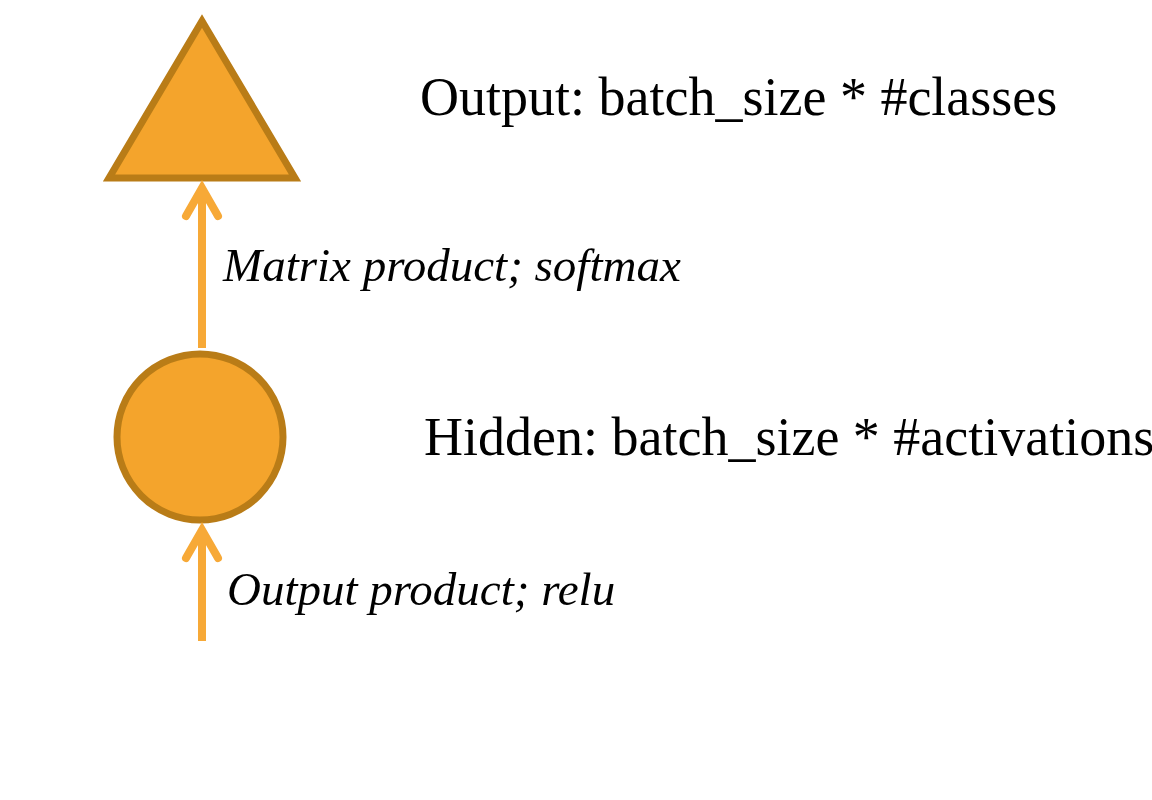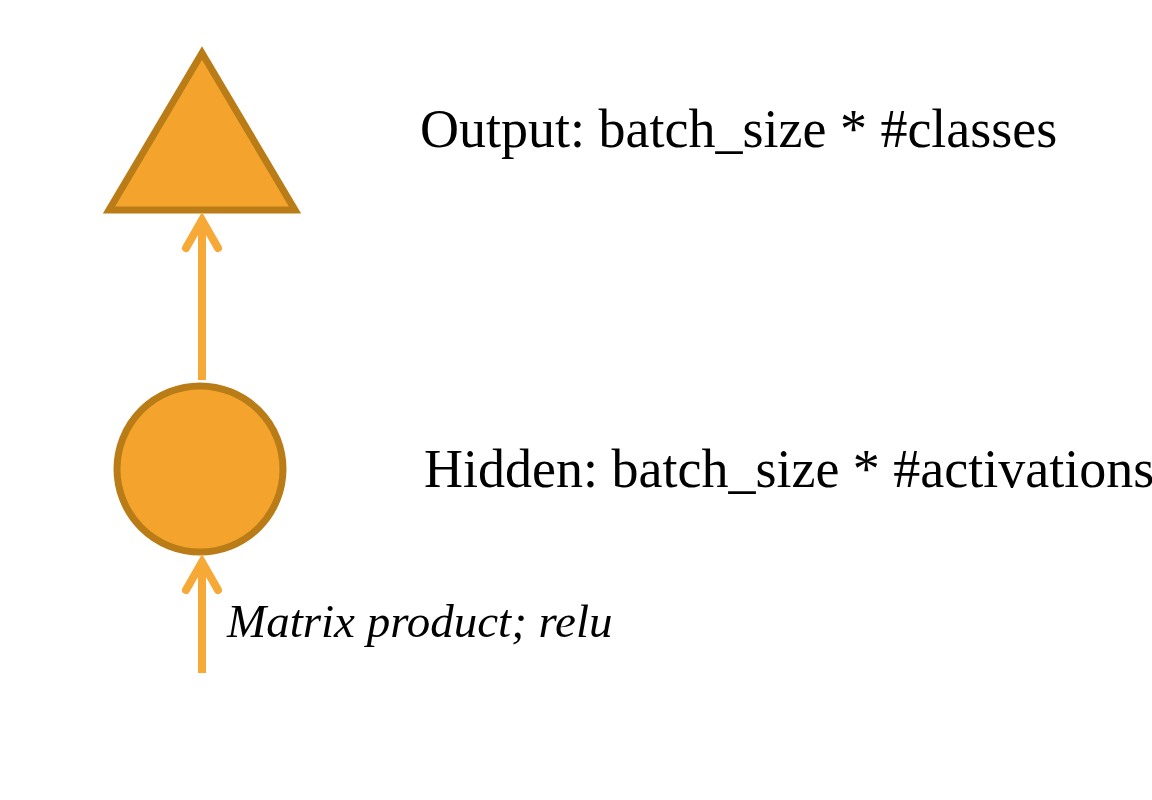--- a/index.html
+++ b/index.html
@@ -10,21 +10,20 @@
     --background:#FFFFFF;
   }
   html,body{margin:0;padding:0;}
   body{background:var(--background);}
   .canvas{
     position:relative;
     width:1152px;height:641px;
     background:var(--background);
     overflow:hidden;
     font-family:"Liberation Serif", serif;
-    margin-top:32px;
   }
   .shapes{position:absolute;left:0;top:0;width:1152px;height:800px;}
   .shape{fill:var(--shape-fill);stroke:var(--shape-stroke);}
   .arrow{stroke:var(--arrow-color);fill:none;}
   .node-label{
     position:absolute;
     color:var(--text-color);
     font-size:54px;
     line-height:1.15;
     white-space:nowrap;
@@ -62,19 +61,20 @@
     </g>
 
     <g>
       <line class="arrow" x1="202" y1="690" x2="202" y2="532" stroke-width="8"></line>
       <polyline class="arrow" points="186,558 202,530 218,558" stroke-width="8" stroke-linecap="round" stroke-linejoin="miter"></polyline>
     </g>
   </svg>
 
   <div class="node-label label-output">Output: batch_size * #classes</div>
 
+  <div class="edge-label label-softmax">Matrix product; softmax</div>
 
   <div class="node-label label-hidden">Hidden: batch_size * #activations</div>
 
-  <div class="edge-label label-relu">Matrix product; relu</div>
+  <div class="edge-label label-relu">Output product; relu</div>
 
 
 </div>
 
 </body></html>

